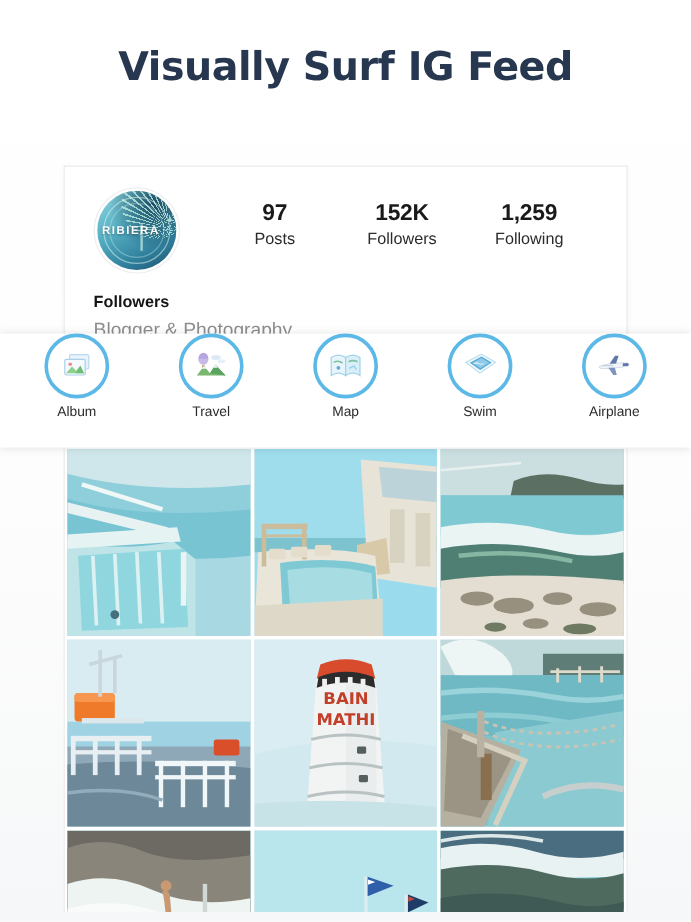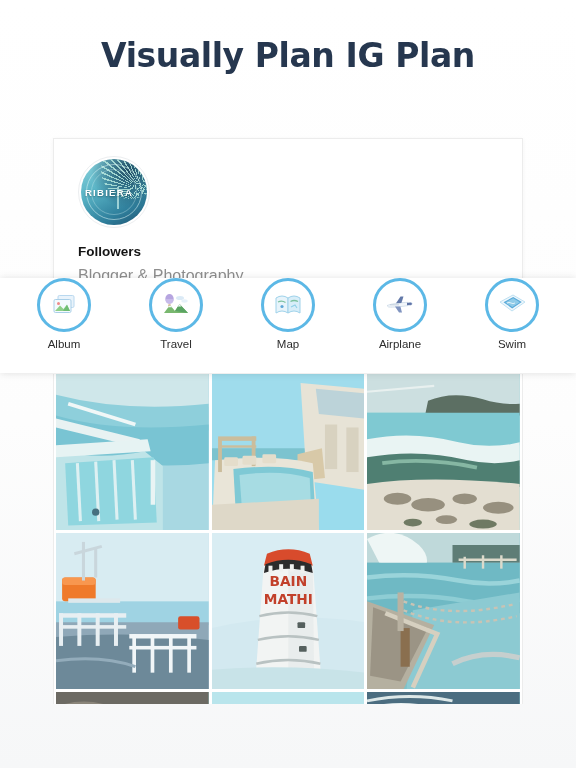--- a/index.html
+++ b/index.html
@@ -215,54 +215,68 @@
     font-size: 11.5px;
     color: #2c2c2c;
     line-height: 1.1;
     white-space: nowrap;
   }
 
   
   .grid {
     position: absolute;
     left: 53px; top: 256px;
-    width: 470px; height: 330px;
+    width: 470px; height: 386px;
     background: #ffffff;
     border-left: 1px solid #ececec;
     border-right: 1px solid #ececec;
     display: grid;
     grid-template-columns: repeat(3, 1fr);
     grid-auto-rows: 156px;
     gap: 3px;
     padding: 0 2px;
     overflow: hidden;
   }
   .cell { position: relative; overflow: hidden; background: #cfe8ef; }
   .cell svg { display: block; width: 100%; height: 100%; }
 </style>
 </head>
 <body>
 
-<div class="headline">Visually Plan IG Plan</div>
+<div class="headline">Visually Surf IG Feed</div>
 
 <div class="phone-stage">
 
   <div class="profile-card">
     <div class="profile-top">
 
       <div class="avatar-wrap">
         <div class="avatar">
           <div class="frond"></div>
           <div class="ring-a"></div>
           <div class="ring-b"></div>
           <div class="stem"></div>
           <div class="brand">RIBIERA</div>
         </div>
       </div>
 
+      <div class="stats">
+        <div class="stat">
+          <div class="stat-num">97</div>
+          <div class="stat-label">Posts</div>
+        </div>
+        <div class="stat">
+          <div class="stat-num">152K</div>
+          <div class="stat-label">Followers</div>
+        </div>
+        <div class="stat">
+          <div class="stat-num">1,259</div>
+          <div class="stat-label">Following</div>
+        </div>
+      </div>
     </div>
 
     <div class="profile-meta">
       <div class="profile-name">Followers</div>
       <div class="profile-bio">Blogger &amp; Photography</div>
     </div>
   </div>
 
   <div class="tabbar">
     <div class="tab active">
@@ -325,41 +339,41 @@
           <circle cx="9" cy="16.5" r="1.6" fill="#5fa8d8"></circle>
           <path d="M18 17 L22 15 L24 18" stroke="#8fd0e8" stroke-width="1.1" fill="none"></path>
         </svg>
       </div>
       <div class="hl-label">Map</div>
     </div>
 
     <div class="hl">
       <div class="hl-ring">
         <svg width="30" height="30" viewBox="0 0 30 30">
+          <path d="M3 12 L16 5 L28 12 L15 21 Z" fill="#eef7fc" stroke="#b8dcef" stroke-width="0.9"></path>
+          <path d="M6.5 12.2 L16.2 7 L24.8 12.1 L15.2 18.4 Z" fill="#59a9d8"></path>
+          <path d="M8.5 12.4 L16.2 8.3 L22.8 12.3 L15.3 16.9 Z" fill="#8fcbe8"></path>
+          <path d="M10 13 Q12 11.8 14 13 T18 13" stroke="#ffffff" stroke-width="0.9" fill="none" opacity=".8"></path>
+        </svg>
+      </div>
+      <div class="hl-label">Swim</div>
+    </div>
+
+    <div class="hl">
+      <div class="hl-ring">
+        <svg width="30" height="30" viewBox="0 0 30 30">
           <path d="M2 15.6 C6 13.6 20 11.8 26 12.6 C27.6 12.9 27.6 14.6 26 15 C20 16.4 7 17.6 3.6 17 Z" fill="#f2f6fa" stroke="#c6d6e4" stroke-width="0.7"></path>
           <path d="M11 13.2 L15.5 6.5 L18.5 6.5 L16.4 13 Z" fill="#6278a8"></path>
           <path d="M10 16.5 L14 22.5 L17 22.5 L15.4 16.4 Z" fill="#8094c0"></path>
           <circle cx="25.3" cy="13.8" r="1.4" fill="#7c8fc0"></circle>
           <path d="M5 14.8 h9" stroke="#b9c7d8" stroke-width="0.8"></path>
           <path d="M22 12.8 L26.5 12.9 L26.8 14.6 L22 15.2 Z" fill="#5f74a6"></path>
         </svg>
       </div>
       <div class="hl-label">Airplane</div>
-    </div>
-
-    <div class="hl">
-      <div class="hl-ring">
-        <svg width="30" height="30" viewBox="0 0 30 30">
-          <path d="M3 12 L16 5 L28 12 L15 21 Z" fill="#eef7fc" stroke="#b8dcef" stroke-width="0.9"></path>
-          <path d="M6.5 12.2 L16.2 7 L24.8 12.1 L15.2 18.4 Z" fill="#59a9d8"></path>
-          <path d="M8.5 12.4 L16.2 8.3 L22.8 12.3 L15.3 16.9 Z" fill="#8fcbe8"></path>
-          <path d="M10 13 Q12 11.8 14 13 T18 13" stroke="#ffffff" stroke-width="0.9" fill="none" opacity=".8"></path>
-        </svg>
-      </div>
-      <div class="hl-label">Swim</div>
     </div>
 
 
 
   </div>
 
   <div class="grid">
 
     <div class="cell">
       <svg viewBox="0 0 100 105" preserveAspectRatio="none">

